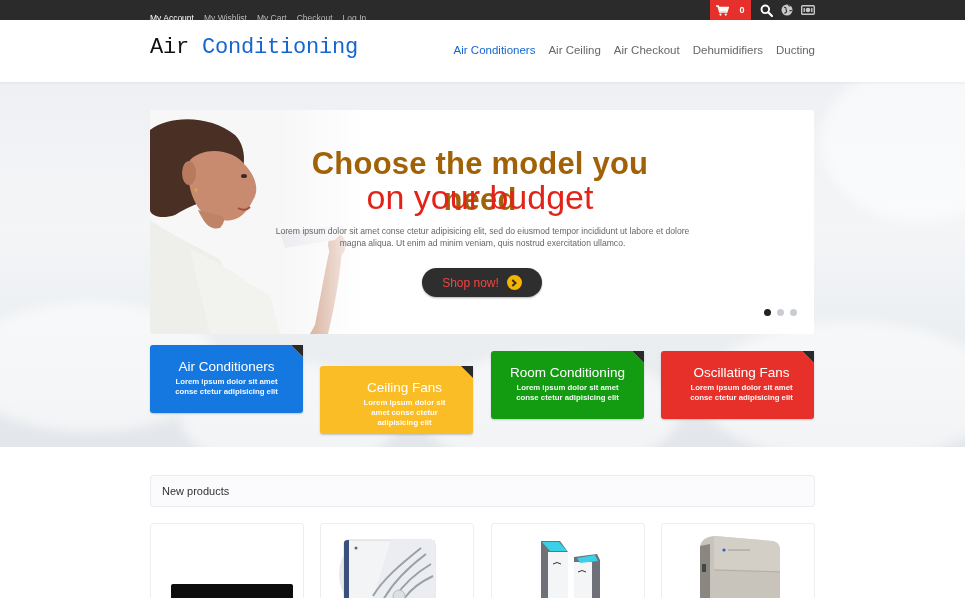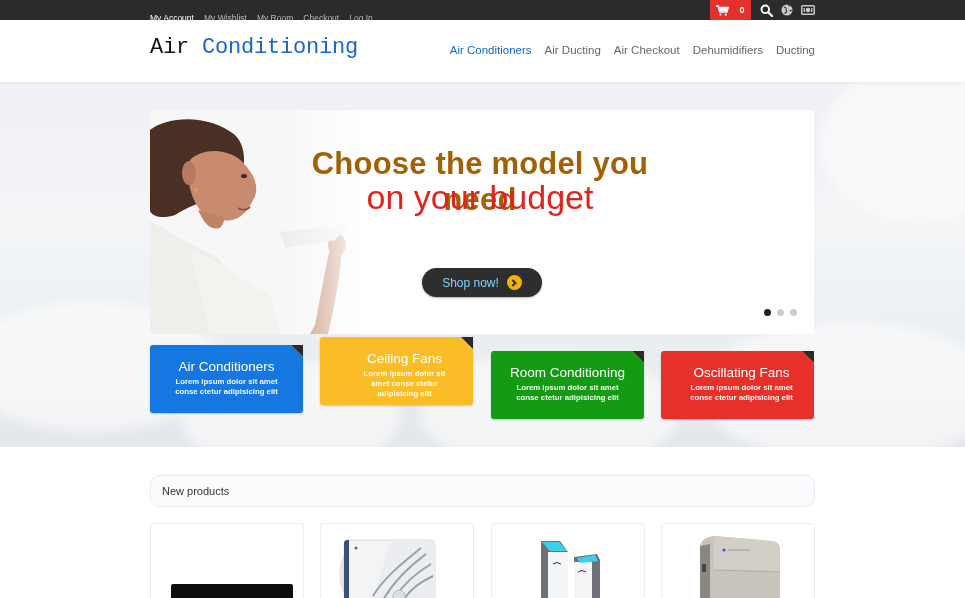--- a/index.html
+++ b/index.html
@@ -26,46 +26,46 @@
 
   
   .hero { position: absolute; left: 0; top: 82px; width: 965px; height: 365px;
     background: linear-gradient(180deg, #eef0f3 0%, #f3f5f7 40%, #e9ecef 80%, #e3e6ea 100%); overflow: hidden; }
   .cloud { position: absolute; border-radius: 50%; background: rgba(255,255,255,0.55); filter: blur(6px); }
   .slide { position: absolute; left: 150px; top: 28px; width: 664px; height: 224px; background: #fff; border-radius: 3px; overflow: hidden; }
   .slide-photo { position: absolute; left: 0; top: 0; width: 215px; height: 224px; }
   .headline1 { position: absolute; left: 130px; width: 400px; top: 36px; text-align: center; font-size: 31px; color: #a16207; font-family: "Liberation Sans", sans-serif; font-weight: bold; letter-spacing: 0.2px; }
   .headline2 { position: absolute; left: 130px; width: 400px; top: 68px; text-align: center; font-size: 34px; color: #e2231a; font-family: "Liberation Sans", sans-serif; }
   .slide-text { position: absolute; left: 120px; width: 425px; top: 115px; text-align: center; font-size: 8.6px; line-height: 12px; color: #666; font-family: "Liberation Sans", sans-serif; }
-  .shop-btn { position: absolute; left: 272px; top: 158px; width: 120px; height: 29px; border-radius: 15px; background: #2e2e2e; color: #7dd3fc; display: flex; align-items: center; justify-content: center; gap: 8px; font-size: 12px; font-family: "Liberation Sans", sans-serif; border: none; cursor: pointer; box-shadow: 0 1px 2px rgba(0,0,0,0.3); }
+  .shop-btn { position: absolute; left: 272px; top: 158px; width: 120px; height: 29px; border-radius: 15px; background: #2e2e2e; color: #ef4444; display: flex; align-items: center; justify-content: center; gap: 8px; font-size: 12px; font-family: "Liberation Sans", sans-serif; border: none; cursor: pointer; box-shadow: 0 1px 2px rgba(0,0,0,0.3); }
   .shop-btn .arr { width: 15px; height: 15px; border-radius: 50%; background: #f4b400; display: flex; align-items: center; justify-content: center; }
   .dots { position: absolute; left: 614px; top: 199px; display: flex; gap: 6px; }
   .dot { width: 7px; height: 7px; border-radius: 50%; background: #c8cdd3; }
   .dot.active { background: #222; }
 
   
   .tile { position: absolute; width: 153px; height: 68px; border-radius: 3px; color: #fff; text-align: center; box-shadow: 0 1px 2px rgba(0,0,0,0.2); cursor: pointer; }
   .tile .corner { position: absolute; right: 0; top: 0; width: 0; height: 0; border-top: 12px solid #2a2a2a; border-left: 12px solid transparent; }
   .tile .corner-cut { position: absolute; right: 0; top: 0; width: 0; height: 0; border-bottom: 12px solid transparent; border-right: 12px solid rgba(238,240,243,1); }
   .tile h3 { font-weight: normal; font-size: 13.5px; margin-top: 14px; font-family: "Liberation Sans", sans-serif; }
   .tile p { font-size: 7.8px; line-height: 10px; margin-top: 3px; padding: 0 18px; font-family: "Liberation Sans", sans-serif; font-weight: bold; opacity: 0.95; }
 
   
-  .np-header { position: absolute; left: 150px; top: 475px; width: 665px; height: 32px; border: 1px solid #e9ecf0; border-radius: 9px; background: #fbfbfd; }
+  .np-header { position: absolute; left: 150px; top: 475px; width: 665px; height: 32px; border: 1px solid #e9ecf0; border-radius: 3px; background: #fbfbfd; }
   .np-header span { position: absolute; left: 11px; top: 9px; font-size: 11px; color: #333; font-family: "Liberation Sans", sans-serif; }
   .product { position: absolute; top: 523px; width: 154px; height: 80px; border: 1px solid #eceef1; border-radius: 3px; background: #fff; overflow: hidden; cursor: pointer; }
 </style>
 </head>
 <body>
 
 <div class="topbar">
   <div class="toplinks">
     <a href="#" class="active">My Account</a>
     <a href="#">My Wishlist</a>
-    <a href="#">My Room</a>
+    <a href="#">My Cart</a>
     <a href="#">Checkout</a>
     <a href="#">Log In</a>
   </div>
   <div class="cart-btn">
     <span>
       <svg width="13" height="11" viewBox="0 0 13 11">
           <path d="M0 1h2.2l1.6 6h7l1.4-4.5H3.2" fill="none" stroke="#fff" stroke-width="1.6"></path>
           <circle cx="4.5" cy="9.6" r="1.1" fill="#fff"></circle>
           <circle cx="9.8" cy="9.6" r="1.1" fill="#fff"></circle>
           <rect x="3.5" y="3" width="7.5" height="3" fill="#fff"></rect>
@@ -96,21 +96,21 @@
 </div>
 <div class="search-dropdown"></div>
 
 <div class="header">
   <div class="logo">
     <span>Air</span>
     <span class="accent">Conditioning</span>
   </div>
   <nav class="nav">
     <a href="#" class="active">Air Conditioners</a>
-    <a href="#">Air Ducting</a>
+    <a href="#">Air Ceiling</a>
     <a href="#">Air Checkout</a>
     <a href="#">Dehumidifiers</a>
     <a href="#">Ducting</a>
   </nav>
 </div>
 
 <div class="hero">
   <div class="cloud" style="left:-40px;top:220px;width:260px;height:130px;"></div>
   <div class="cloud" style="left:180px;top:280px;width:220px;height:110px;"></div>
   <div class="cloud" style="left:420px;top:270px;width:260px;height:120px;"></div>
@@ -140,20 +140,21 @@
 
       <path d="M48 100 C55 115 60 120 70 118 C75 112 75 108 72 106 Z" fill="#bf8468"></path>
 
       <path d="M165 215 C170 190 175 160 180 138 L192 140 C190 165 185 195 178 224 L160 224 Z" fill="#c58a6e"></path>
       <ellipse cx="187" cy="135" rx="9" ry="11" fill="#c98b6f"></ellipse>
       <path d="M130 122 L200 114 L185 130 L135 138 Z" fill="#ececf0"></path>
       <rect width="215" height="224" fill="url(#fadeR)"></rect>
     </svg>
     <div class="headline1">Choose the model you need</div>
     <div class="headline2">on your budget</div>
+    <div class="slide-text">Lorem ipsum dolor sit amet conse ctetur adipisicing elit, sed do eiusmod tempor incididunt ut labore et dolore magna aliqua. Ut enim ad minim veniam, quis nostrud exercitation ullamco.</div>
     <button class="shop-btn">
       <span>Shop now!</span>
       <span class="arr">
         <svg width="8" height="8" viewBox="0 0 8 8">
             <path d="M2.3 1 L5.5 4 L2.3 7" fill="none" stroke="#2e2e2e" stroke-width="2"></path>
           </svg>
       </span>
     </button>
     <div class="dots">
       <span class="dot active"></span>
@@ -161,21 +162,21 @@
       <span class="dot"></span>
     </div>
   </div>
 
   <div class="tile" style="left:150px;top:263px;background:#1577e0;">
     <span class="corner-cut"></span>
       <span class="corner"></span>
     <h3>Air Conditioners</h3>
     <p>Lorem ipsum dolor sit amet conse ctetur adipisicing elit</p>
   </div>
-  <div class="tile" style="left:320px;top:255px;background:#fbbd26;padding-left:16px;">
+  <div class="tile" style="left:320px;top:284px;background:#fbbd26;padding-left:16px;">
     <span class="corner-cut"></span>
       <span class="corner"></span>
     <h3>Ceiling Fans</h3>
     <p>Lorem ipsum dolor sit amet conse ctetur adipisicing elit</p>
   </div>
   <div class="tile" style="left:491px;top:269px;background:#139c12;">
     <span class="corner-cut"></span>
       <span class="corner"></span>
     <h3>Room Conditioning</h3>
     <p>Lorem ipsum dolor sit amet conse ctetur adipisicing elit</p>

